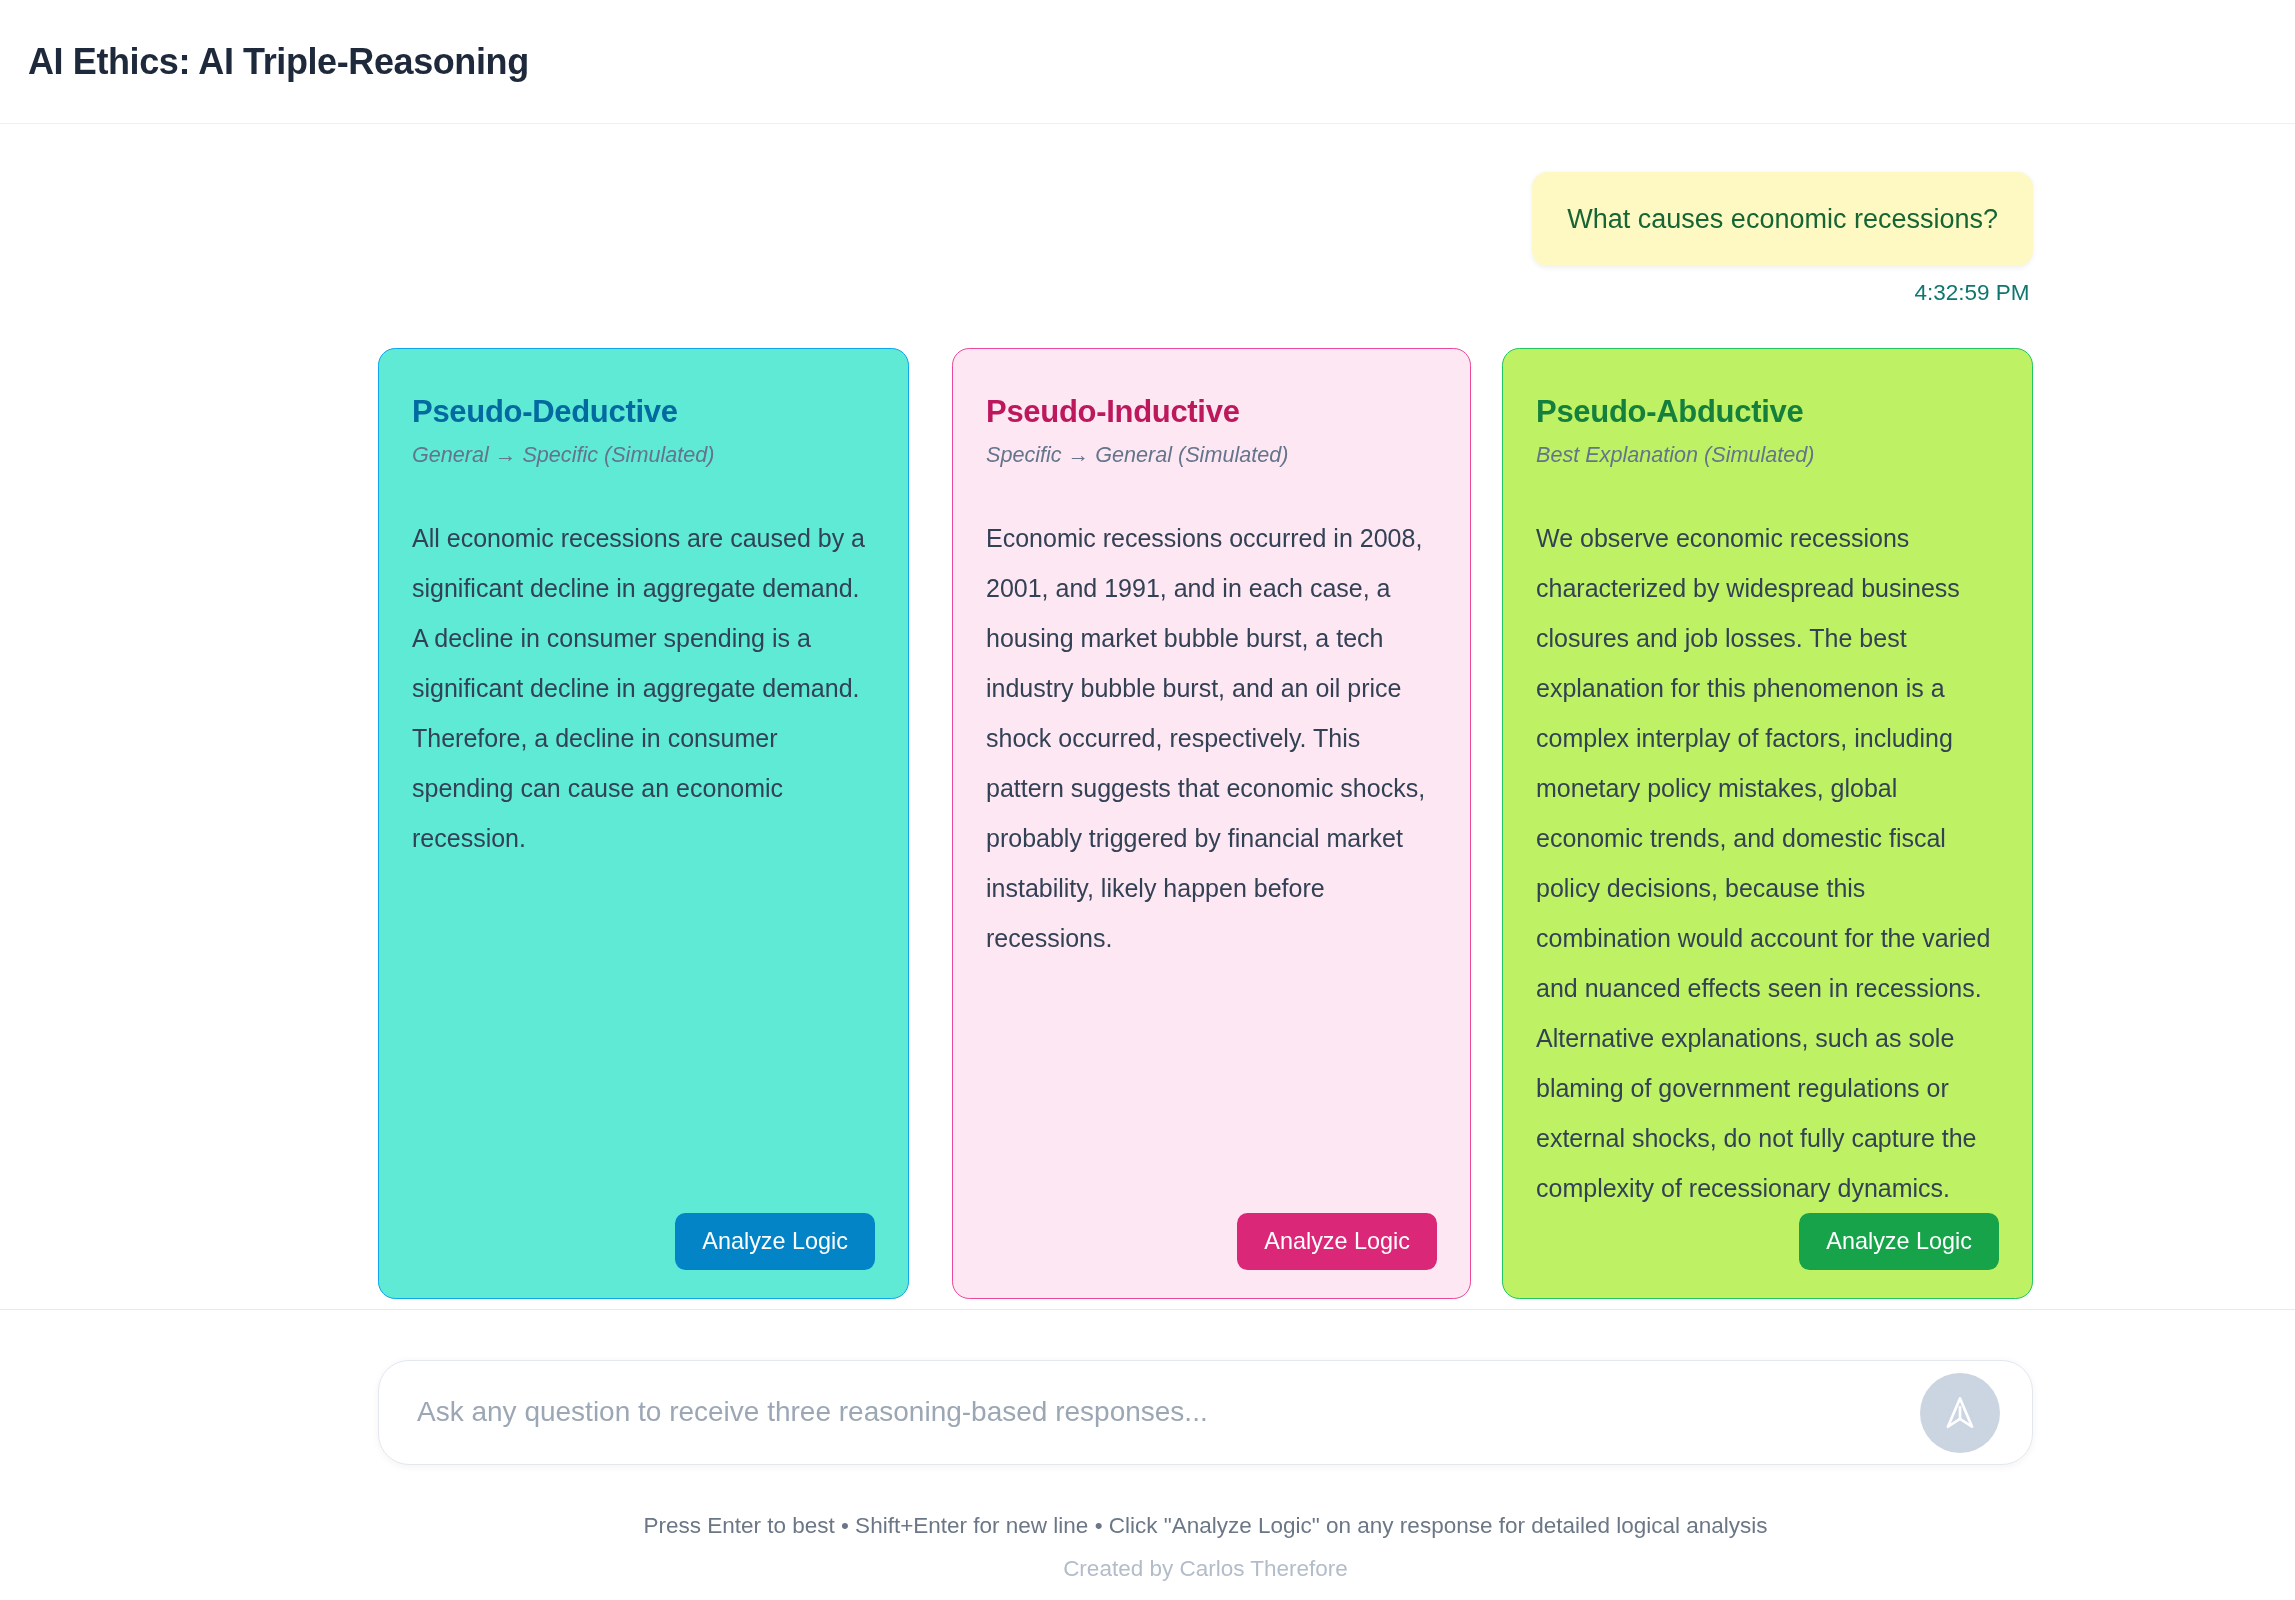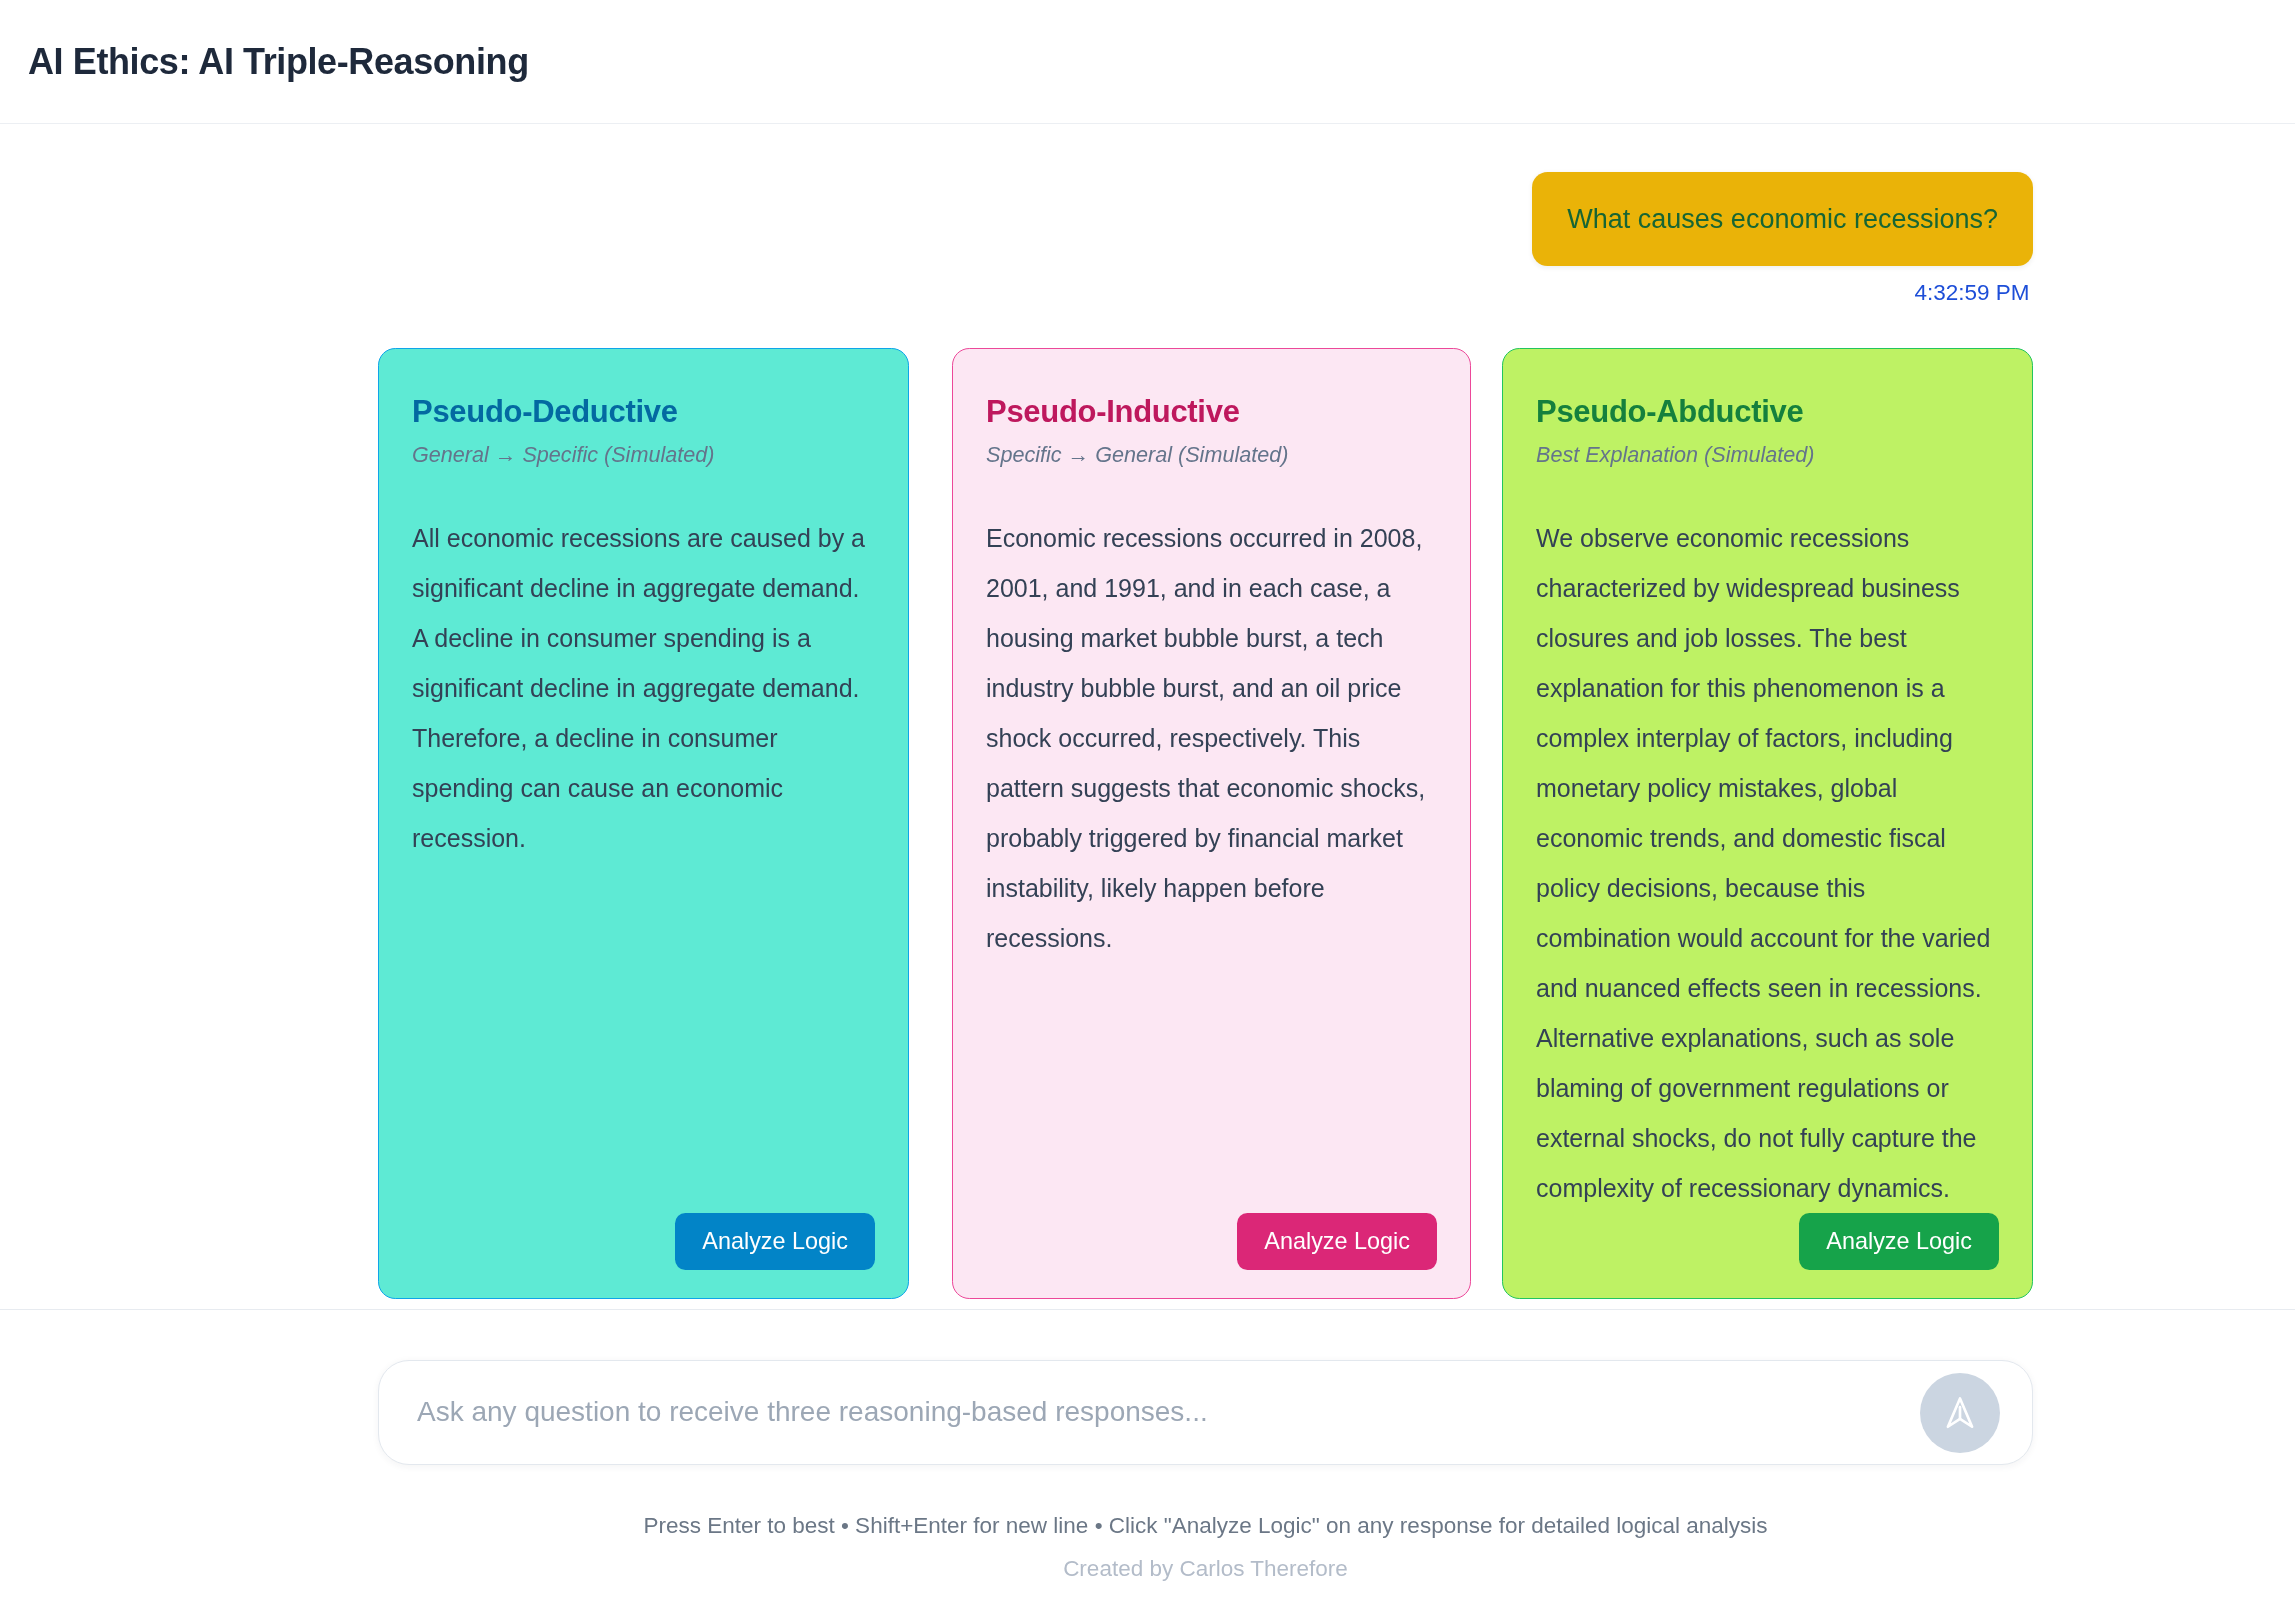--- a/index.html
+++ b/index.html
@@ -11,21 +11,21 @@
     padding-left:28px; border-bottom:1.7px solid #eceff3; background:#fff; }
   .app-title { font-size:36px; font-weight:700; color:#1e293b; letter-spacing:-0.4px; }
 
   
   .chat-area { height:1186px; overflow:hidden; border-bottom:1.7px solid #e7ebf0; }
   .content-col { margin-left:378px; width:1655px; }
 
   .user-row { display:flex; flex-direction:column; align-items:flex-end; margin-top:48px; }
   .user-bubble { background:#dcfce7; color:#166534; font-size:27px; line-height:1.35;
     padding:29px 35px; border-radius:15.6px; box-shadow:0 1.7px 5.2px rgba(15,40,30,.07); }
-  .msg-time { margin-top:14px; font-size:22.5px; color:#1d4ed8; padding-right:3.5px; }
+  .msg-time { margin-top:14px; font-size:22.5px; color:#0f766e; padding-right:3.5px; }
 
   .cards-row { margin-top:42px; display:grid; grid-template-columns:repeat(3,1fr);
     gap:31px; height:947px; }
   .reason-card { border:1.7px solid; border-radius:17.3px; padding:45px 33px 28px 33px;
     display:flex; flex-direction:column; }
   .card-title { font-size:31px; font-weight:700; margin-bottom:12px; letter-spacing:-0.3px; }
   .card-subtitle { font-size:21.6px; font-style:italic; color:#64748b; margin-bottom:45px; }
   .card-body { font-size:25px; line-height:2.0; color:#334155; flex:1; }
   .analyze-btn { align-self:flex-end; border:none; cursor:pointer; color:#ffffff;
     font-size:23.4px; font-weight:500; padding:14.7px 27px; border-radius:10.4px;
@@ -49,21 +49,21 @@
 <body>
 
 <header class="app-header">
   <div class="app-title">AI Ethics: AI Triple-Reasoning</div>
 </header>
 
 <section class="chat-area">
   <div class="content-col">
 
     <div class="user-row">
-      <div class="user-bubble" style="background: #eab308; color: rgb(22, 101, 52);">What causes economic recessions?</div>
+      <div class="user-bubble" style="background: #fef9c3; color: rgb(22, 101, 52);">What causes economic recessions?</div>
       <div class="msg-time">4:32:59 PM</div>
     </div>
 
     <div class="cards-row">
 
       <article class="reason-card" style="background: #5eead4; border-color: rgb(14, 165, 233);">
         <h2 class="card-title" style="color: rgb(3, 105, 161);">Pseudo-Deductive</h2>
         <div class="card-subtitle">General → Specific (Simulated)</div>
         <p class="card-body">All economic recessions are caused by a significant decline in aggregate demand. A decline in consumer spending is a significant decline in aggregate demand. Therefore, a decline in consumer spending can cause an economic recession.</p>
         <button class="analyze-btn" style="background: rgb(2, 132, 199);">Analyze Logic</button>

